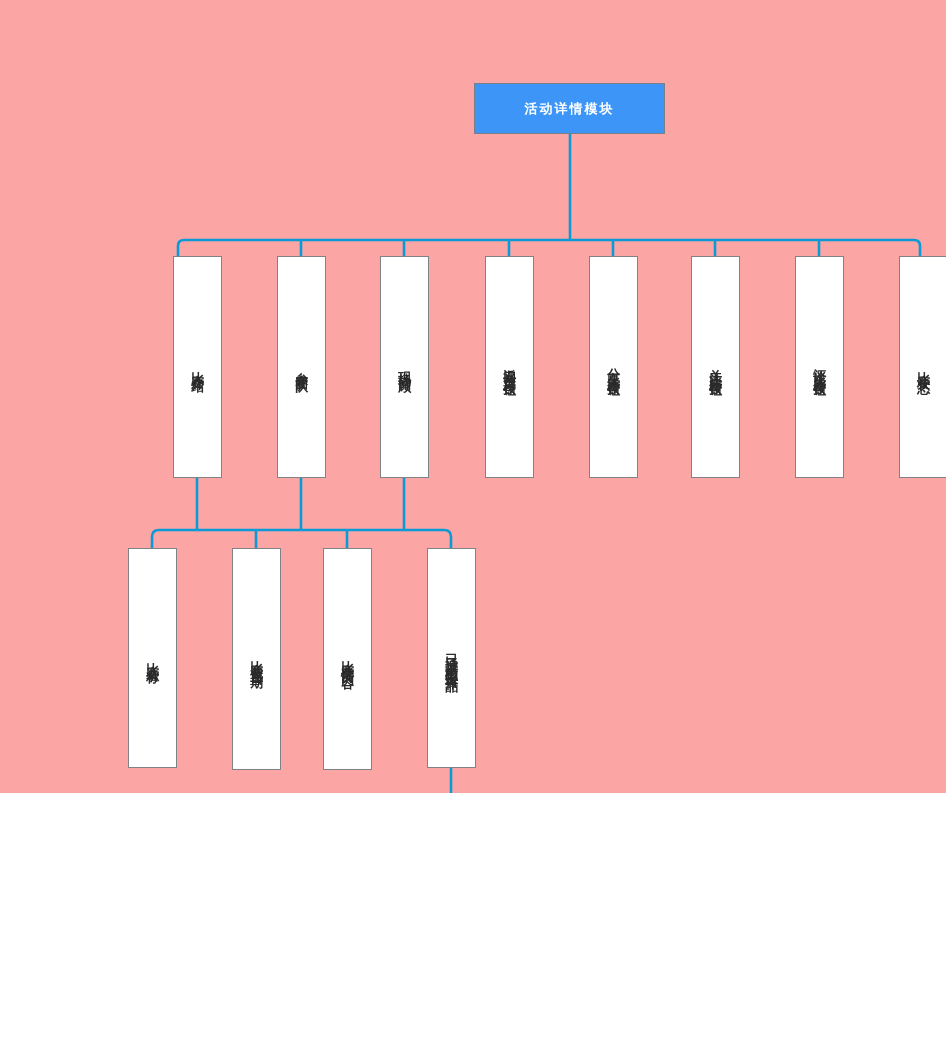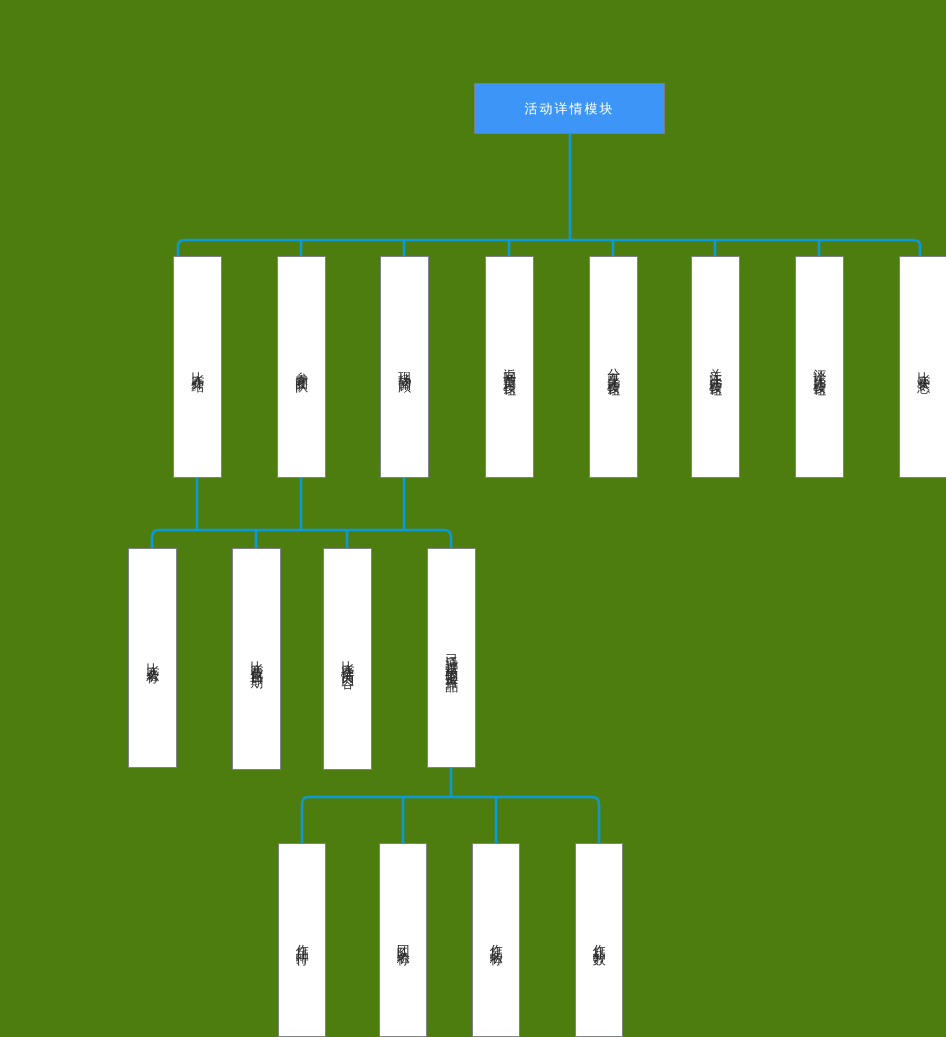--- a/index.html
+++ b/index.html
@@ -7,23 +7,24 @@
     margin: 0;
     padding: 0;
     background: #ffffff;
   }
   body {
     font-family: "DejaVu Sans", "Liberation Sans", sans-serif;
   }
   #diagram-root {
     position: relative;
     width: 946px;
-    height: 1037px;
+    height: 793px;
     overflow: hidden;
-    background: #4d7c0f;
+    background: #fca5a5;
+    font-weight: bold;
   }
   #connector-layer {
     position: absolute;
     left: 0;
     top: 0;
     width: 946px;
     height: 1037px;
     pointer-events: none;
   }
   .node {

